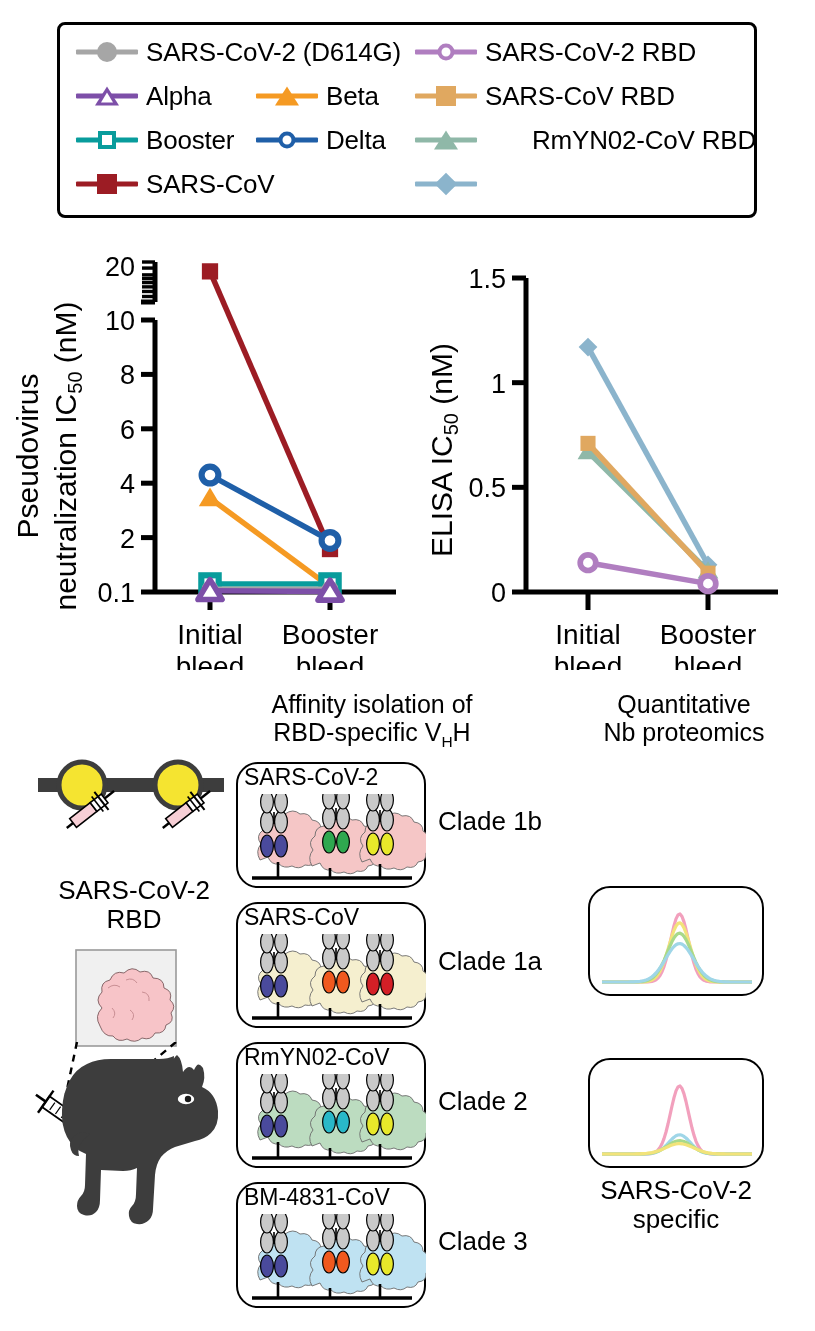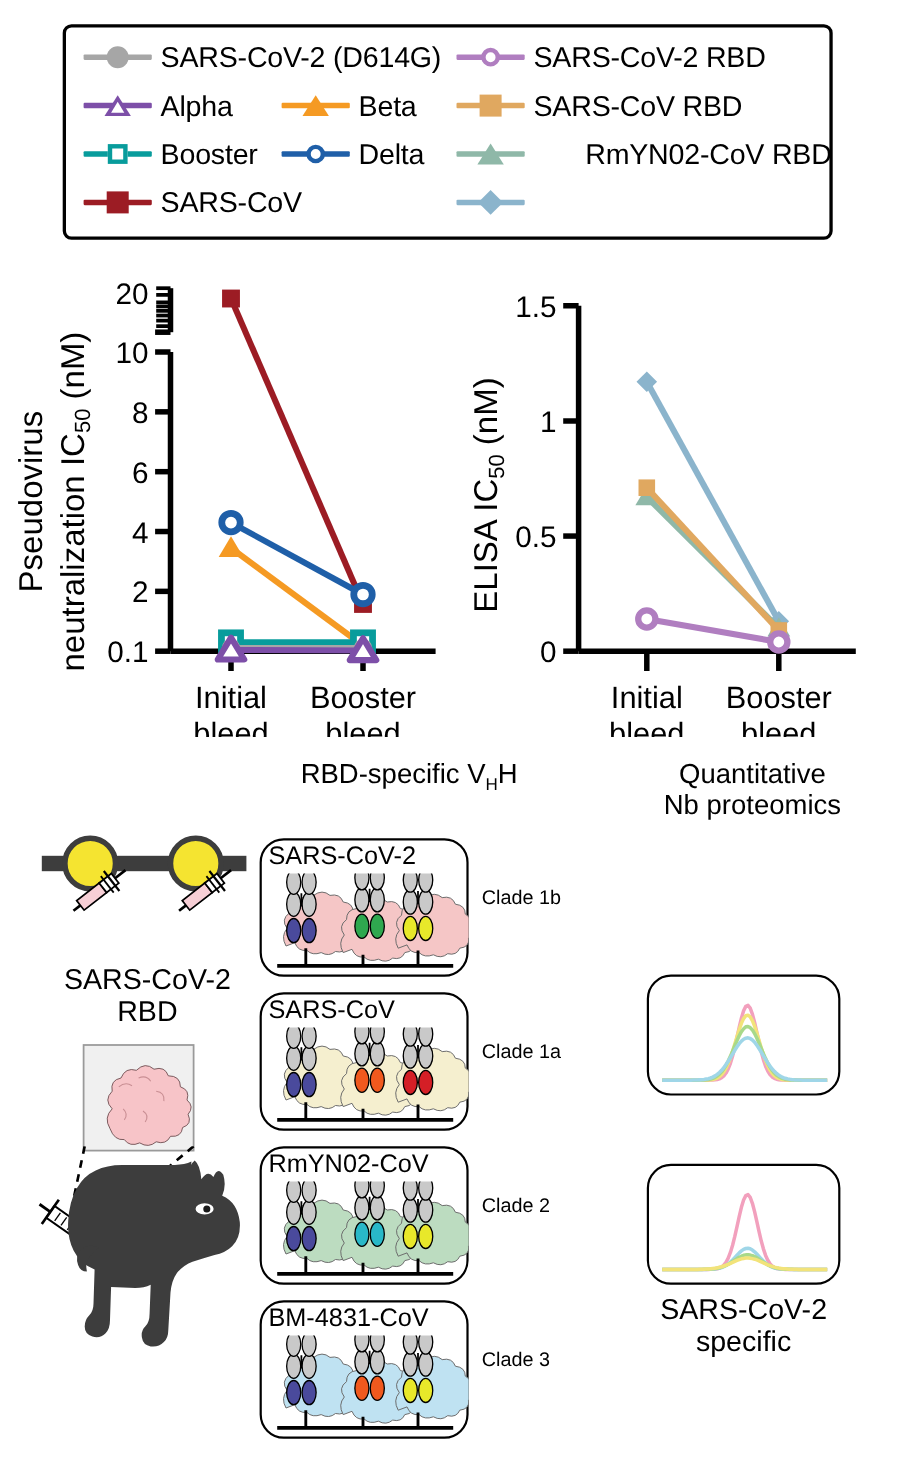--- a/index.html
+++ b/index.html
@@ -26,21 +26,21 @@
   .m-tri-f{width:0;height:0;border-left:12px solid transparent;border-right:12px solid transparent;}
   .m-tri-o{width:0;height:0;border-left:12px solid transparent;border-right:12px solid transparent;}
   .m-diamond{width:16px;height:16px;transform:translate(-50%,-50%) rotate(45deg);}
 
   
   .chart-svg{display:block;}
 
   
   .sch-title{font-size:25px;text-align:center;line-height:1.12;}
   .sch-cap{font-size:26px;text-align:center;line-height:1.12;}
-  .clade-lab{font-size:18px;white-space:nowrap;}
+  .clade-lab{font-size:26px;white-space:nowrap;}
   .box-lab{font-size:23px;white-space:nowrap;}
   .rounded-box{border:2.2px solid #000;border-radius:22px;box-sizing:border-box;background:#fff;}
   sub{font-size:.62em;}
 </style>
 </head>
 <body>
 
 <div class="abs" id="legend-box">
   <div class="legend-grid" id="legend-grid">
       <div class="leg-item" style="left: 16px; top: 12px;">
@@ -332,20 +332,21 @@
       </g>
       <g>
         <ellipse cx="156" cy="57" rx="9" ry="6" fill="#fff" stroke="#3d3d3d" stroke-width="1.6"></ellipse>
         <circle cx="158" cy="57" r="3.2" fill="#1a1a1a"></circle>
       </g>
     </svg>
   </div>
 
   <div class="abs" style="left:236px;top:0px;width:330px;height:641px;">
     <div class="sch-title" style="position:absolute;left:0px;top:0px;width:272px;">
+      <div>Affinity isolation of</div>
       <div>
         <span>RBD-specific V</span><sub>H</sub><span>H</span>
       </div>
     </div>
     <div id="clade-boxes">
         <div class="abs" style="left: 0px; top: 72px; width: 190px; height: 126px;">
           <div class="rounded-box abs" style="left: 0px; top: 0px; width: 190px; height: 126px;"></div>
           <div class="abs box-lab" style="left: 8px; top: 2px;">SARS-CoV-2</div>
           <svg width="190" height="92" style="position:absolute;left:0;top:32px;">
             <line x1="16" y1="84" x2="176" y2="84" stroke="#000" stroke-width="3.4"></line>

